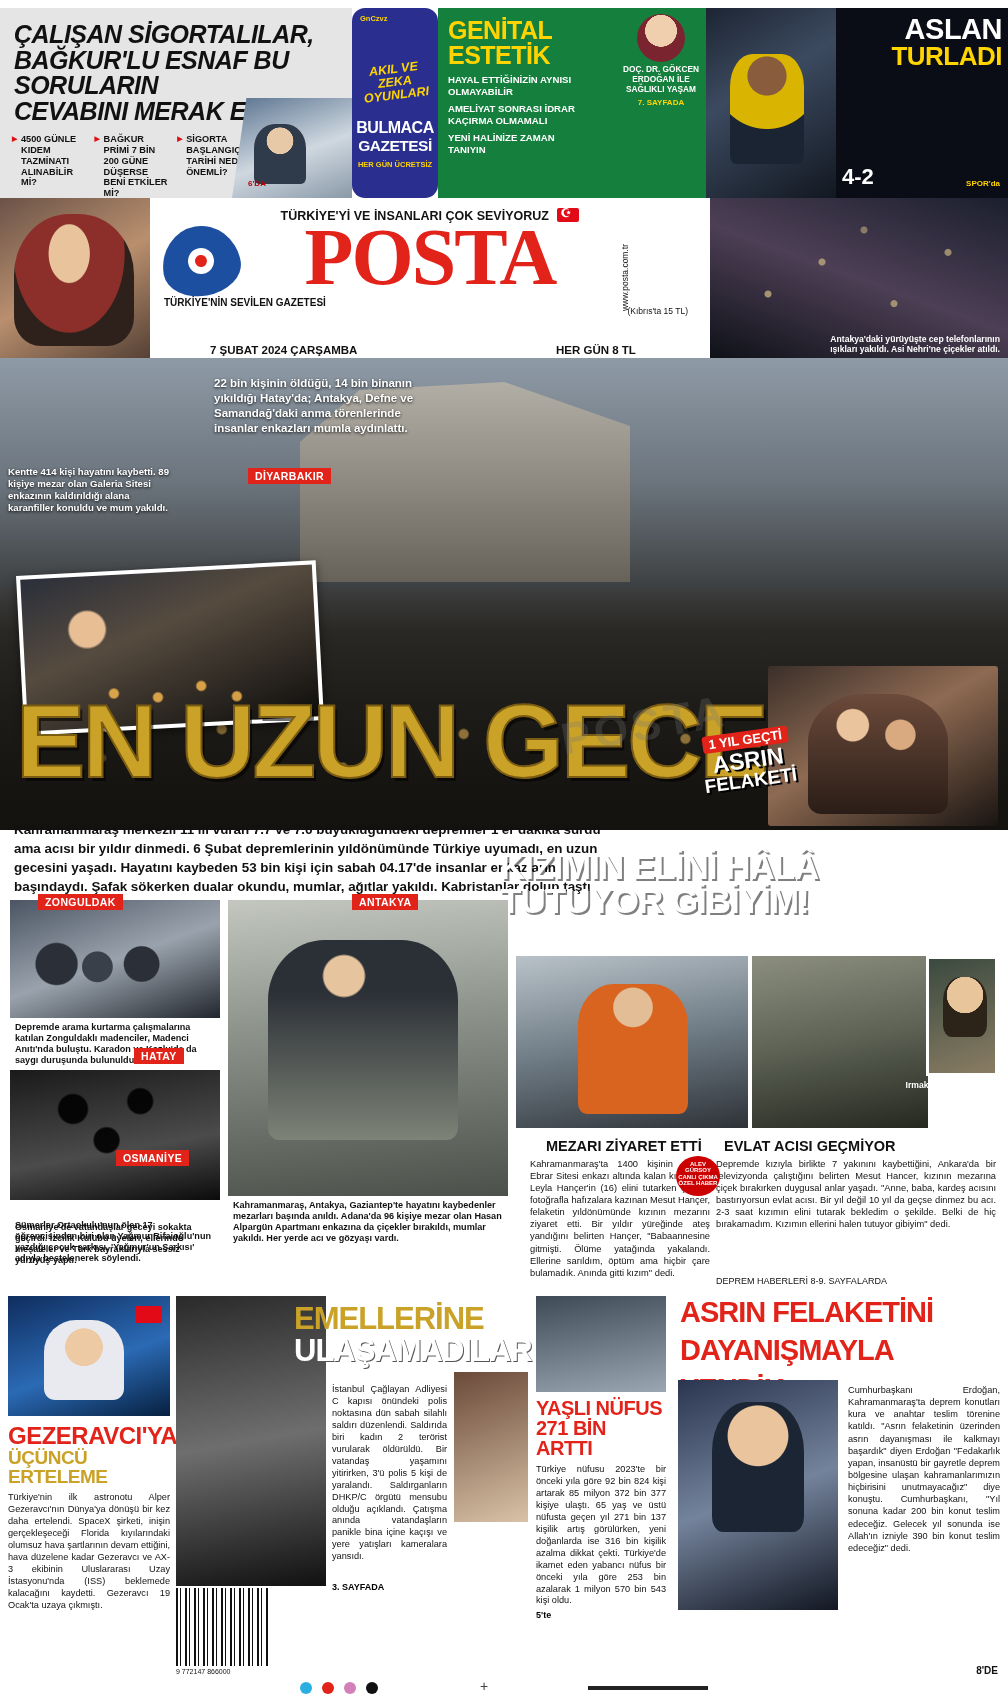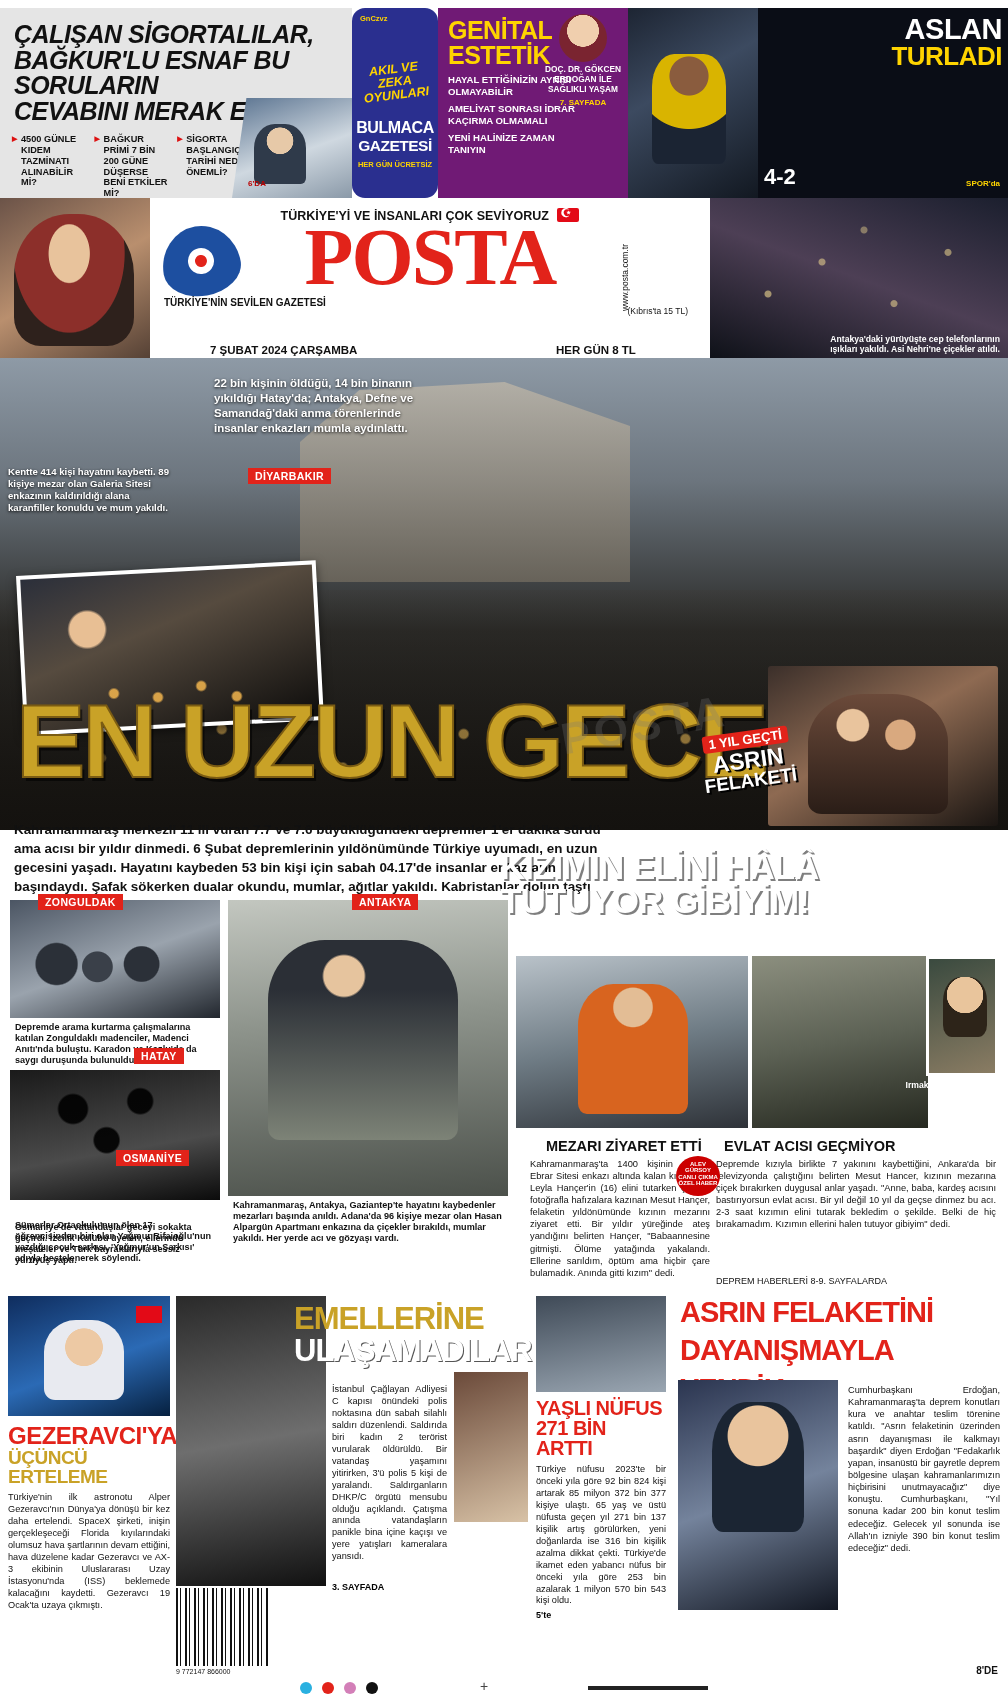--- a/index.html
+++ b/index.html
@@ -36,21 +36,21 @@
     border-radius:40% 40% 10% 10%;
   }
   .ts-puzzle {
     width:86px; background:#2a2f8f; color:#fff; position:relative; overflow:hidden;
     display:flex; flex-direction:column; align-items:center; justify-content:center;border-radius:13px;
   }
   .ts-puzzle .t1 { font-size:12.5px; font-weight:bold; font-style:italic; transform:rotate(-7deg); margin-top:26px; color:#ffd400; text-align:center; line-height:1.05;}
   .ts-puzzle .t2 { font-size:16px; font-weight:bold; color:#fff; margin-top:17px; letter-spacing:-0.5px;text-align:right;}
   .ts-puzzle .t3 { font-size:15.5px; font-weight:bold; color:#fff; letter-spacing:-0.5px;}
   .ts-puzzle .t4 { font-size:7.5px; color:#ffd400; font-weight:bold; margin-top:6px; text-align:center; line-height:1.15;}
-  .ts-genital { width:190px; background:#701a75; color:#fff; position:relative; padding:10px 8px 6px 10px; overflow:hidden;}
+  .ts-genital { width:268px; background:#15803d; color:#fff; position:relative; padding:10px 8px 6px 10px; overflow:hidden;}
   .ts-genital .g1 { font-size:25px; font-weight:bold; color:#ffd400; letter-spacing:-0.5px; line-height:0.98;}
   .ts-genital .g2 { font-size:25px; font-weight:bold; color:#ffd400; letter-spacing:-0.5px; line-height:0.98;}
   .ts-genital .gtxt { font-size:9.6px; font-weight:bold; line-height:1.25; margin-top:7px; width:130px;}
   .ts-genital .gtxt .sep { display:block; height:5px;}
   .ts-genital .doc {
     position:absolute; right:6px; top:6px; width:78px; text-align:center;
   }
   .ts-genital .doc .av {
     width:48px; height:48px; border-radius:50%; margin:0 auto;
     background:radial-gradient(circle at 50% 35%, #f0cfae 0 40%, #7a2430 41% 100%);

